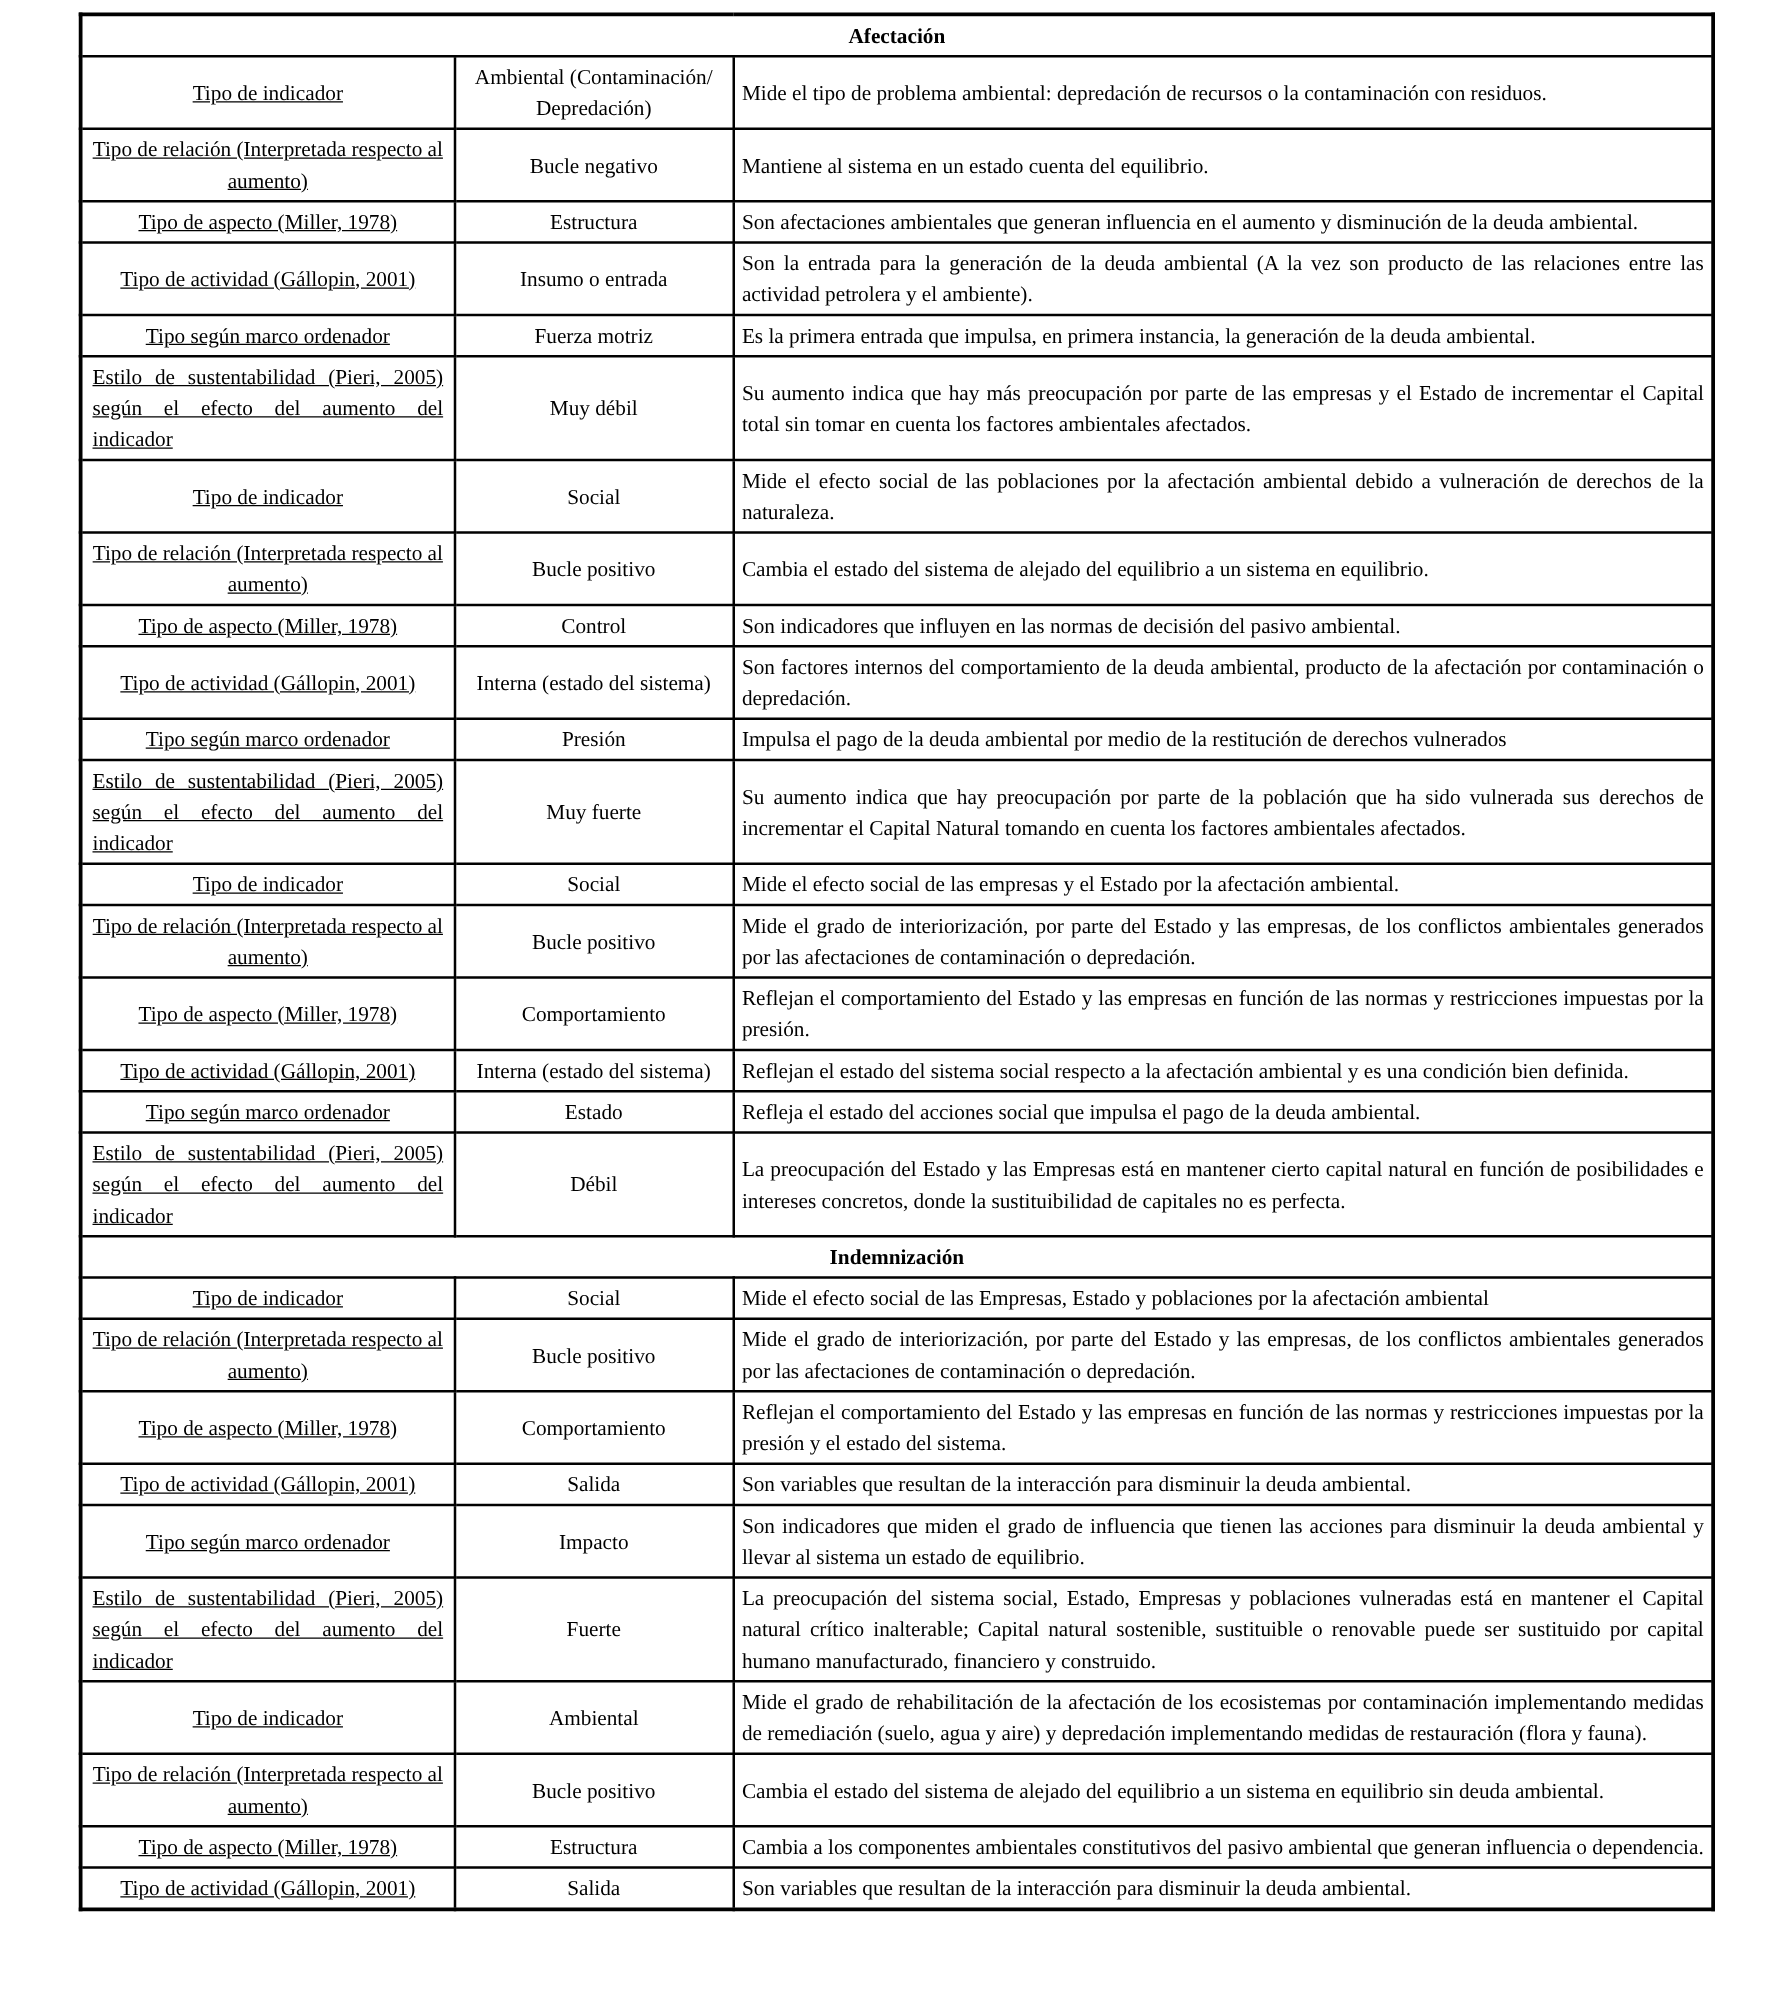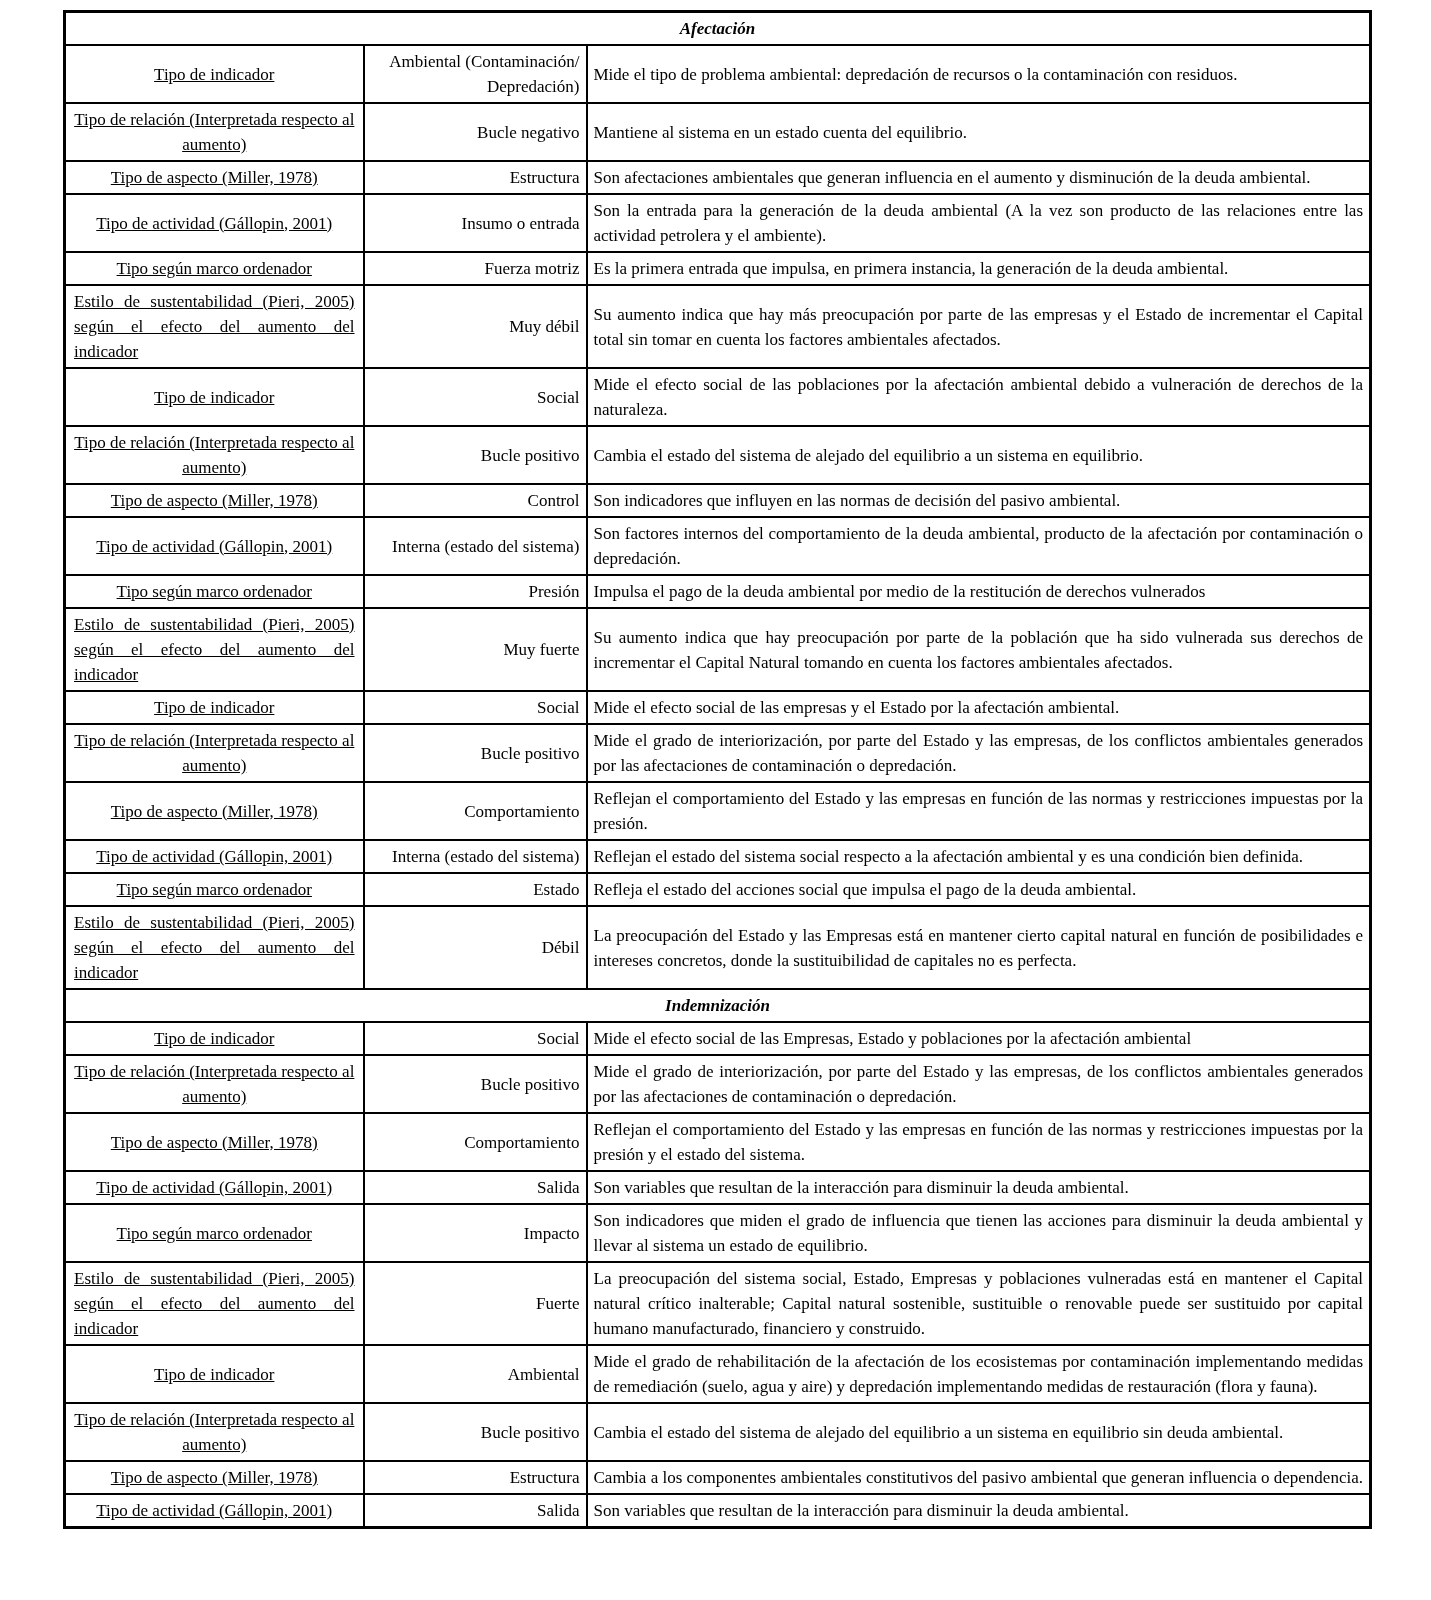--- a/index.html
+++ b/index.html
@@ -26,36 +26,35 @@
   table.rep-table td {
     border: 2px solid #000;
     font-size: 17px;
     line-height: 25px;
     padding: 3px 6px;
     vertical-align: middle;
     word-wrap: break-word;
   }
   td.section-title-cell {
     font-weight: bold;
-    font-style: italic;
     text-align: center;
     font-size: 18px;
     line-height: 24px;
     padding: 2px 4px;
   }
   td.label-cell {
     text-align: center;
     text-decoration: underline;
   }
   td.label-cell.justify {
     text-align: justify;
     padding: 3px 8px;
   }
   td.value-cell {
-    text-align: right;
+    text-align: center;
   }
   td.desc-cell {
     text-align: justify;
     padding: 3px 9px;
     vertical-align: middle;
     margin-top: 21px;
   }
 </style>
 </head>
 <body>

